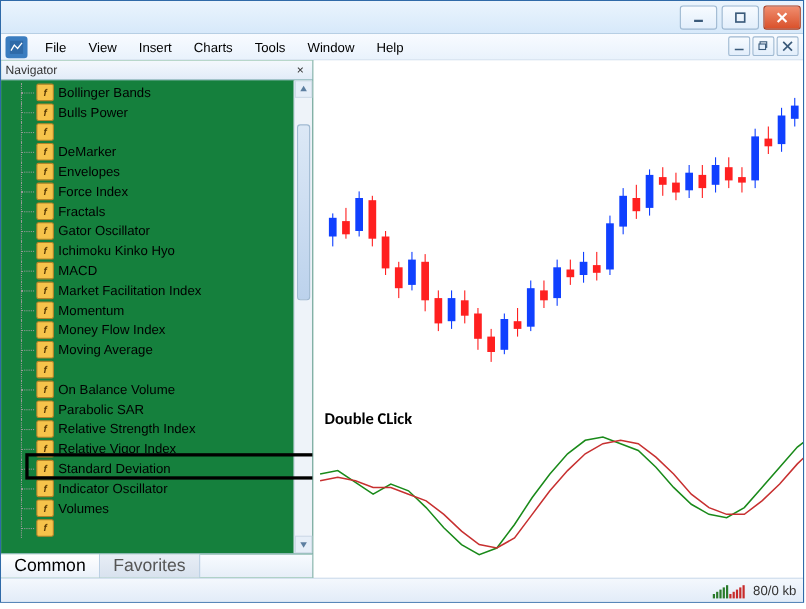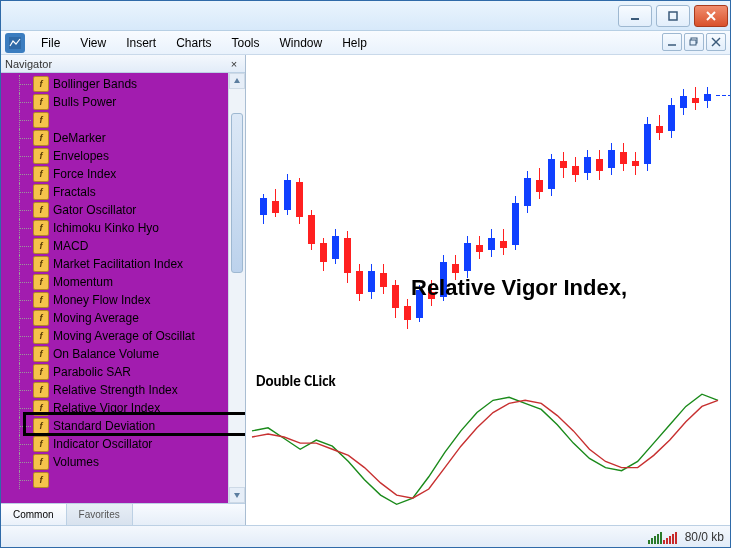--- a/index.html
+++ b/index.html
@@ -18,42 +18,42 @@
 .menubar { height: 24px; display: flex; align-items: center; padding: 0 4px; background: linear-gradient(#f8fbff,#e9f2fc); border-bottom: 1px solid #c9d9ea; position: relative; }
 .app-icon { width: 20px; height: 20px; margin-right: 6px; background: #3b7dc0; border-radius: 3px; display: flex; align-items: center; justify-content: center; color: #fff; font-size: 9px; font-weight: bold; }
 .menu-item { padding: 3px 10px; cursor: default; }
 .mdi-controls { position: absolute; right: 4px; top: 2px; display: flex; }
 .mdi-btn { width: 20px; height: 18px; border: 1px solid #9eb8d1; margin-left: 2px; border-radius: 2px; background: linear-gradient(#f7fbff,#e2eefb); display: flex; align-items: center; justify-content: center; }
 
 
 .body { display: flex; height: calc(100% - 30px - 24px - 22px); }
 
 
-.pane { width: 245px; border-right: 1px solid #a9bdd2; display: flex; flex-direction: column; background: #a21caf; position: relative; }
+.pane { width: 284px; border-right: 1px solid #a9bdd2; display: flex; flex-direction: column; background: #15803d; position: relative; }
 .pane-header { height: 18px; padding: 0 4px; font-size: 11px; color: #333; background: linear-gradient(#f4f8fd,#e2ecf8); border-bottom: 1px solid #bcd0e4; display: flex; align-items: center; justify-content: space-between; }
 .pane-close { width: 14px; height: 14px; display: flex; align-items: center; justify-content: center; font-size: 11px; cursor: default; }
 .tree-wrap { flex: 1; overflow: hidden; position: relative; display: flex; }
 .tree { flex: 1; padding: 2px 0 2px 10px; overflow: hidden; }
 .tree-scroll { width: 17px; background: #eef3f9; border-left: 1px solid #cdd9e6; position: relative; }
 .scroll-thumb { position: absolute; left: 2px; right: 2px; top: 40px; height: 160px; background: linear-gradient(#dce8f6,#bcd2ec); border: 1px solid #9eb8d1; border-radius: 3px; }
 .scroll-btn { position: absolute; left: 0; right: 0; height: 16px; display:flex; align-items:center; justify-content:center; background:#e6eef8; border:1px solid #cdd9e6; }
 .scroll-btn.up { top: 0; }
 .scroll-btn.down { bottom: 0; }
 
 .node { display:flex; align-items:center; height:18px; white-space:nowrap; overflow:hidden; }
 .v-line { width: 22px; height: 100%; position: relative; flex:0 0 22px; }
 .v-line::before { content:""; position:absolute; left:8px; top:0; bottom:0; border-left:1px dotted #9a9a9a; }
 .v-line::after { content:""; position:absolute; left:8px; top:50%; width:12px; border-top:1px dotted #9a9a9a; }
 .i-icon { width:16px; height:16px; margin-right:3px; background:#f6c34b; border:1px solid #b4852a; border-radius:2px; display:flex; align-items:center; justify-content:center; font-size:9px; font-style:italic; font-weight:bold; color:#5b3c05; flex:0 0 16px; }
 .node-label { font-size:12px; padding-left:1px; }
 
 .highlight-box { position:absolute; border:3px solid #000; pointer-events:none; }
 
 .pane-tabs { height: 22px; display: flex; border-top: 1px solid #bcd0e4; background: linear-gradient(#f8fbff,#e6eef8); }
-.pane-tab { padding: 2px 12px; border-right: 1px solid #bcd0e4; font-size: 10px; display:flex; align-items:center; background: linear-gradient(#fff,#eaf1fa); }
+.pane-tab { padding: 2px 12px; border-right: 1px solid #bcd0e4; font-size: 16px; display:flex; align-items:center; background: linear-gradient(#fff,#eaf1fa); }
 .pane-tab.inactive { background: linear-gradient(#e8eef6,#d8e2ee); color:#555; }
 
 
 .chart { flex: 1; background:#fff; position:relative; overflow:hidden; }
 .candle { position:absolute; width:6px; }
 .wick { position:absolute; left:3px; width:1px; background:#000; }
 .body-c { position:absolute; left:0; width:7px; }
 .body-c.up { background:#1040ff; }
 .body-c.down { background:#ff2020; }
 .dash-line { position:absolute; height:1px; }
@@ -205,21 +205,20 @@
               <span class="node-label">Money Flow Index</span>
             </div>
             <div class="node">
               <span class="v-line"></span>
               <span class="i-icon">f</span>
               <span class="node-label">Moving Average</span>
             </div>
             <div class="node">
               <span class="v-line"></span>
               <span class="i-icon">f</span>
-              <span class="node-label">Moving Average of Oscillat</span>
             </div>
             <div class="node">
               <span class="v-line"></span>
               <span class="i-icon">f</span>
               <span class="node-label">On Balance Volume</span>
             </div>
             <div class="node">
               <span class="v-line"></span>
               <span class="i-icon">f</span>
               <span class="node-label">Parabolic SAR</span>
@@ -432,21 +431,20 @@
           <div class="dash-line" style="left: 470px; top: 40px; width: 4px; background: rgb(16, 64, 255);"></div>
           <div class="dash-line" style="left: 476px; top: 40px; width: 4px; background: rgb(16, 64, 255);"></div>
           <div class="dash-line" style="left: 482px; top: 40px; width: 4px; background: rgb(16, 64, 255);"></div>
         </div>
       <svg class="curve" id="indicator-svg" width="486" height="450" style="height: 450px;">
           <path d="M6,355.88235294117646 L22.06896551724138,352.8235294117647 L38.13793103448276,363.5294117647059 L54.20689655172414,374.2352941176471 L70.27586206896552,365.05882352941177 L86.3448275862069,371.1764705882353 L102.41379310344828,386.47058823529414 L118.48275862068967,404.8235294117647 L134.55172413793105,420.11764705882354 L150.62068965517244,429.29411764705884 L166.6896551724138,423.1764705882353 L182.75862068965517,401.7647058823529 L198.82758620689657,377.29411764705884 L214.89655172413796,355.88235294117646 L230.96551724137933,337.52941176470586 L247.0344827586207,325.29411764705884 L263.1034482758621,322.2352941176471 L279.1724137931035,328.3529411764706 L295.2413793103449,334.47058823529414 L311.3103448275862,349.7647058823529 L327.3793103448276,368.11764705882354 L343.448275862069,383.4117647058824 L359.51724137931035,392.5882352941177 L375.58620689655174,395.6470588235294 L391.65517241379314,386.47058823529414 L407.72413793103453,368.11764705882354 L423.79310344827593,349.7647058823529 L439.86206896551727,331.4117647058824 L455.93103448275866,319.1764705882353 L472.00000000000006,325.29411764705884 " fill="none" stroke="#1a8a1a" stroke-width="1.4"></path>
           <path d="M6,362 L22.06896551724138,358.94117647058823 L38.13793103448276,362 L54.20689655172414,368.11764705882354 L70.27586206896552,368.11764705882354 L86.3448275862069,374.2352941176471 L102.41379310344828,380.3529411764706 L118.48275862068967,392.5882352941177 L134.55172413793105,407.88235294117646 L150.62068965517244,420.11764705882354 L166.6896551724138,423.1764705882353 L182.75862068965517,414 L198.82758620689657,392.5882352941177 L214.89655172413796,371.1764705882353 L230.96551724137933,352.8235294117647 L247.0344827586207,337.52941176470586 L263.1034482758621,328.3529411764706 L279.1724137931035,325.29411764705884 L295.2413793103449,328.3529411764706 L311.3103448275862,340.5882352941177 L327.3793103448276,355.88235294117646 L343.448275862069,374.2352941176471 L359.51724137931035,386.47058823529414 L375.58620689655174,392.5882352941177 L391.65517241379314,392.5882352941177 L407.72413793103453,380.3529411764706 L423.79310344827593,365.05882352941177 L439.86206896551727,346.7058823529412 L455.93103448275866,331.4117647058824 L472.00000000000006,325.29411764705884 " fill="none" stroke="#c73030" stroke-width="1.4"></path>
         </svg>
 
       <div class="overlay-text" style="left:165px; top:220px; font-size:22px;">
-        <div>Relative Vigor Index,</div>
       </div>
       <div class="overlay-text" style="left:10px; top:318px; font-size:15px;">Double CLick</div>
     </div>
 
   </div>
 
   <div class="statusbar">
     <div class="signal">
       <span style="height:4px"></span>
         <span style="height:6px"></span>

